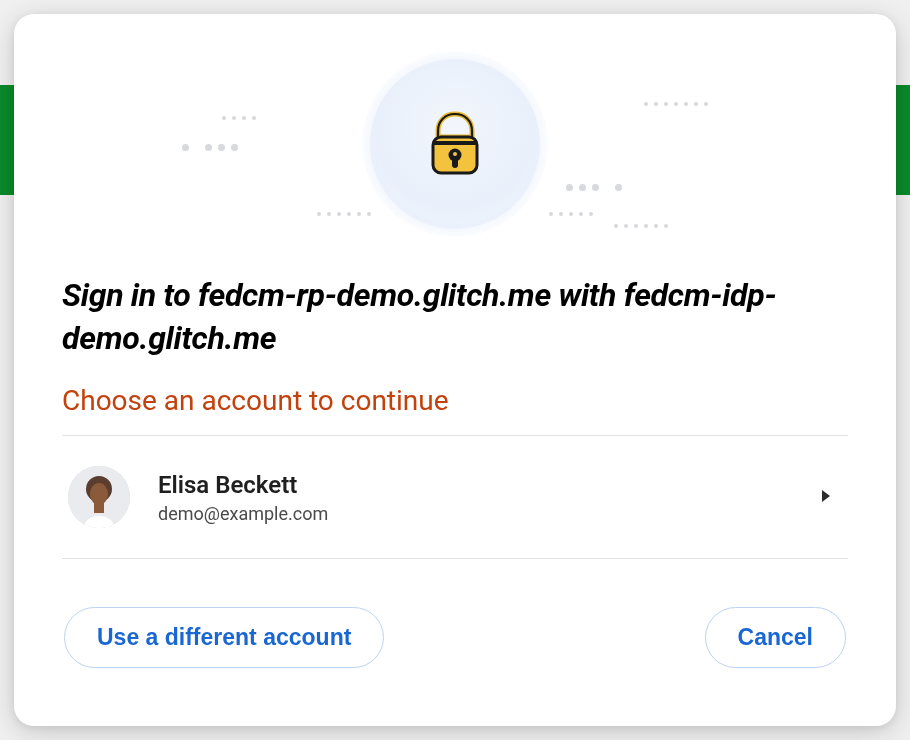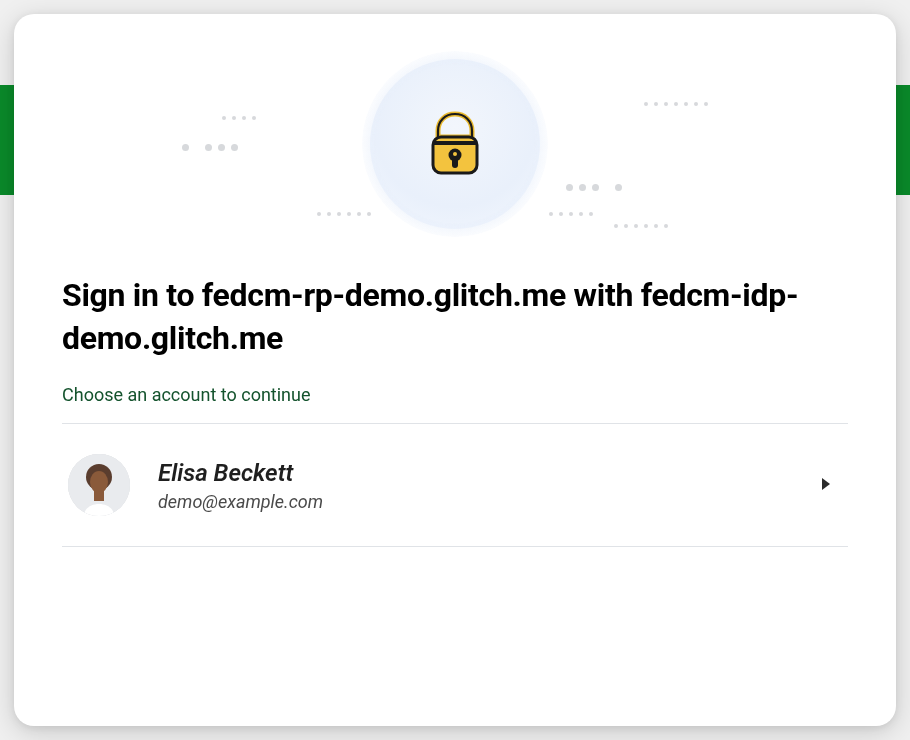--- a/index.html
+++ b/index.html
@@ -90,38 +90,38 @@
     .lock-icon svg {
       display: block;
     }
     .title {
       font-size: 32px;
       font-weight: 700;
       color: #000;
       line-height: 1.35;
       margin-top: 30px;
       letter-spacing: -0.3px;
+      font-style: italic;
     }
     .subtitle {
-      font-size: 18px;
-      color: #14532d;
+      font-size: 28px;
+      color: #c2410c;
       margin-top: 24px;
       margin-bottom: 18px;
     }
     .divider {
       height: 1px;
       background: #e0e3e7;
       width: 100%;
     }
     .account-row {
       display: flex;
       align-items: center;
       padding: 30px 6px;
       cursor: pointer;
-      font-style: italic;
     }
     .avatar {
       width: 62px;
       height: 62px;
       border-radius: 50%;
       margin-right: 28px;
       flex-shrink: 0;
       overflow: hidden;
       background: #e7e7e7;
     }
@@ -258,14 +258,18 @@
     </div>
     <span class="chevron">
       <svg width="12" height="14" viewBox="0 0 12 14">
           <path d="M2 1 L10 7 L2 13 Z" fill="#2b2b2b"></path>
         </svg>
     </span>
   </div>
 
   <div class="divider"></div>
 
+  <div class="button-row">
+    <button class="pill-button">Use a different account</button>
+    <button class="pill-button">Cancel</button>
+  </div>
 
 </div>
 
 </body></html>

